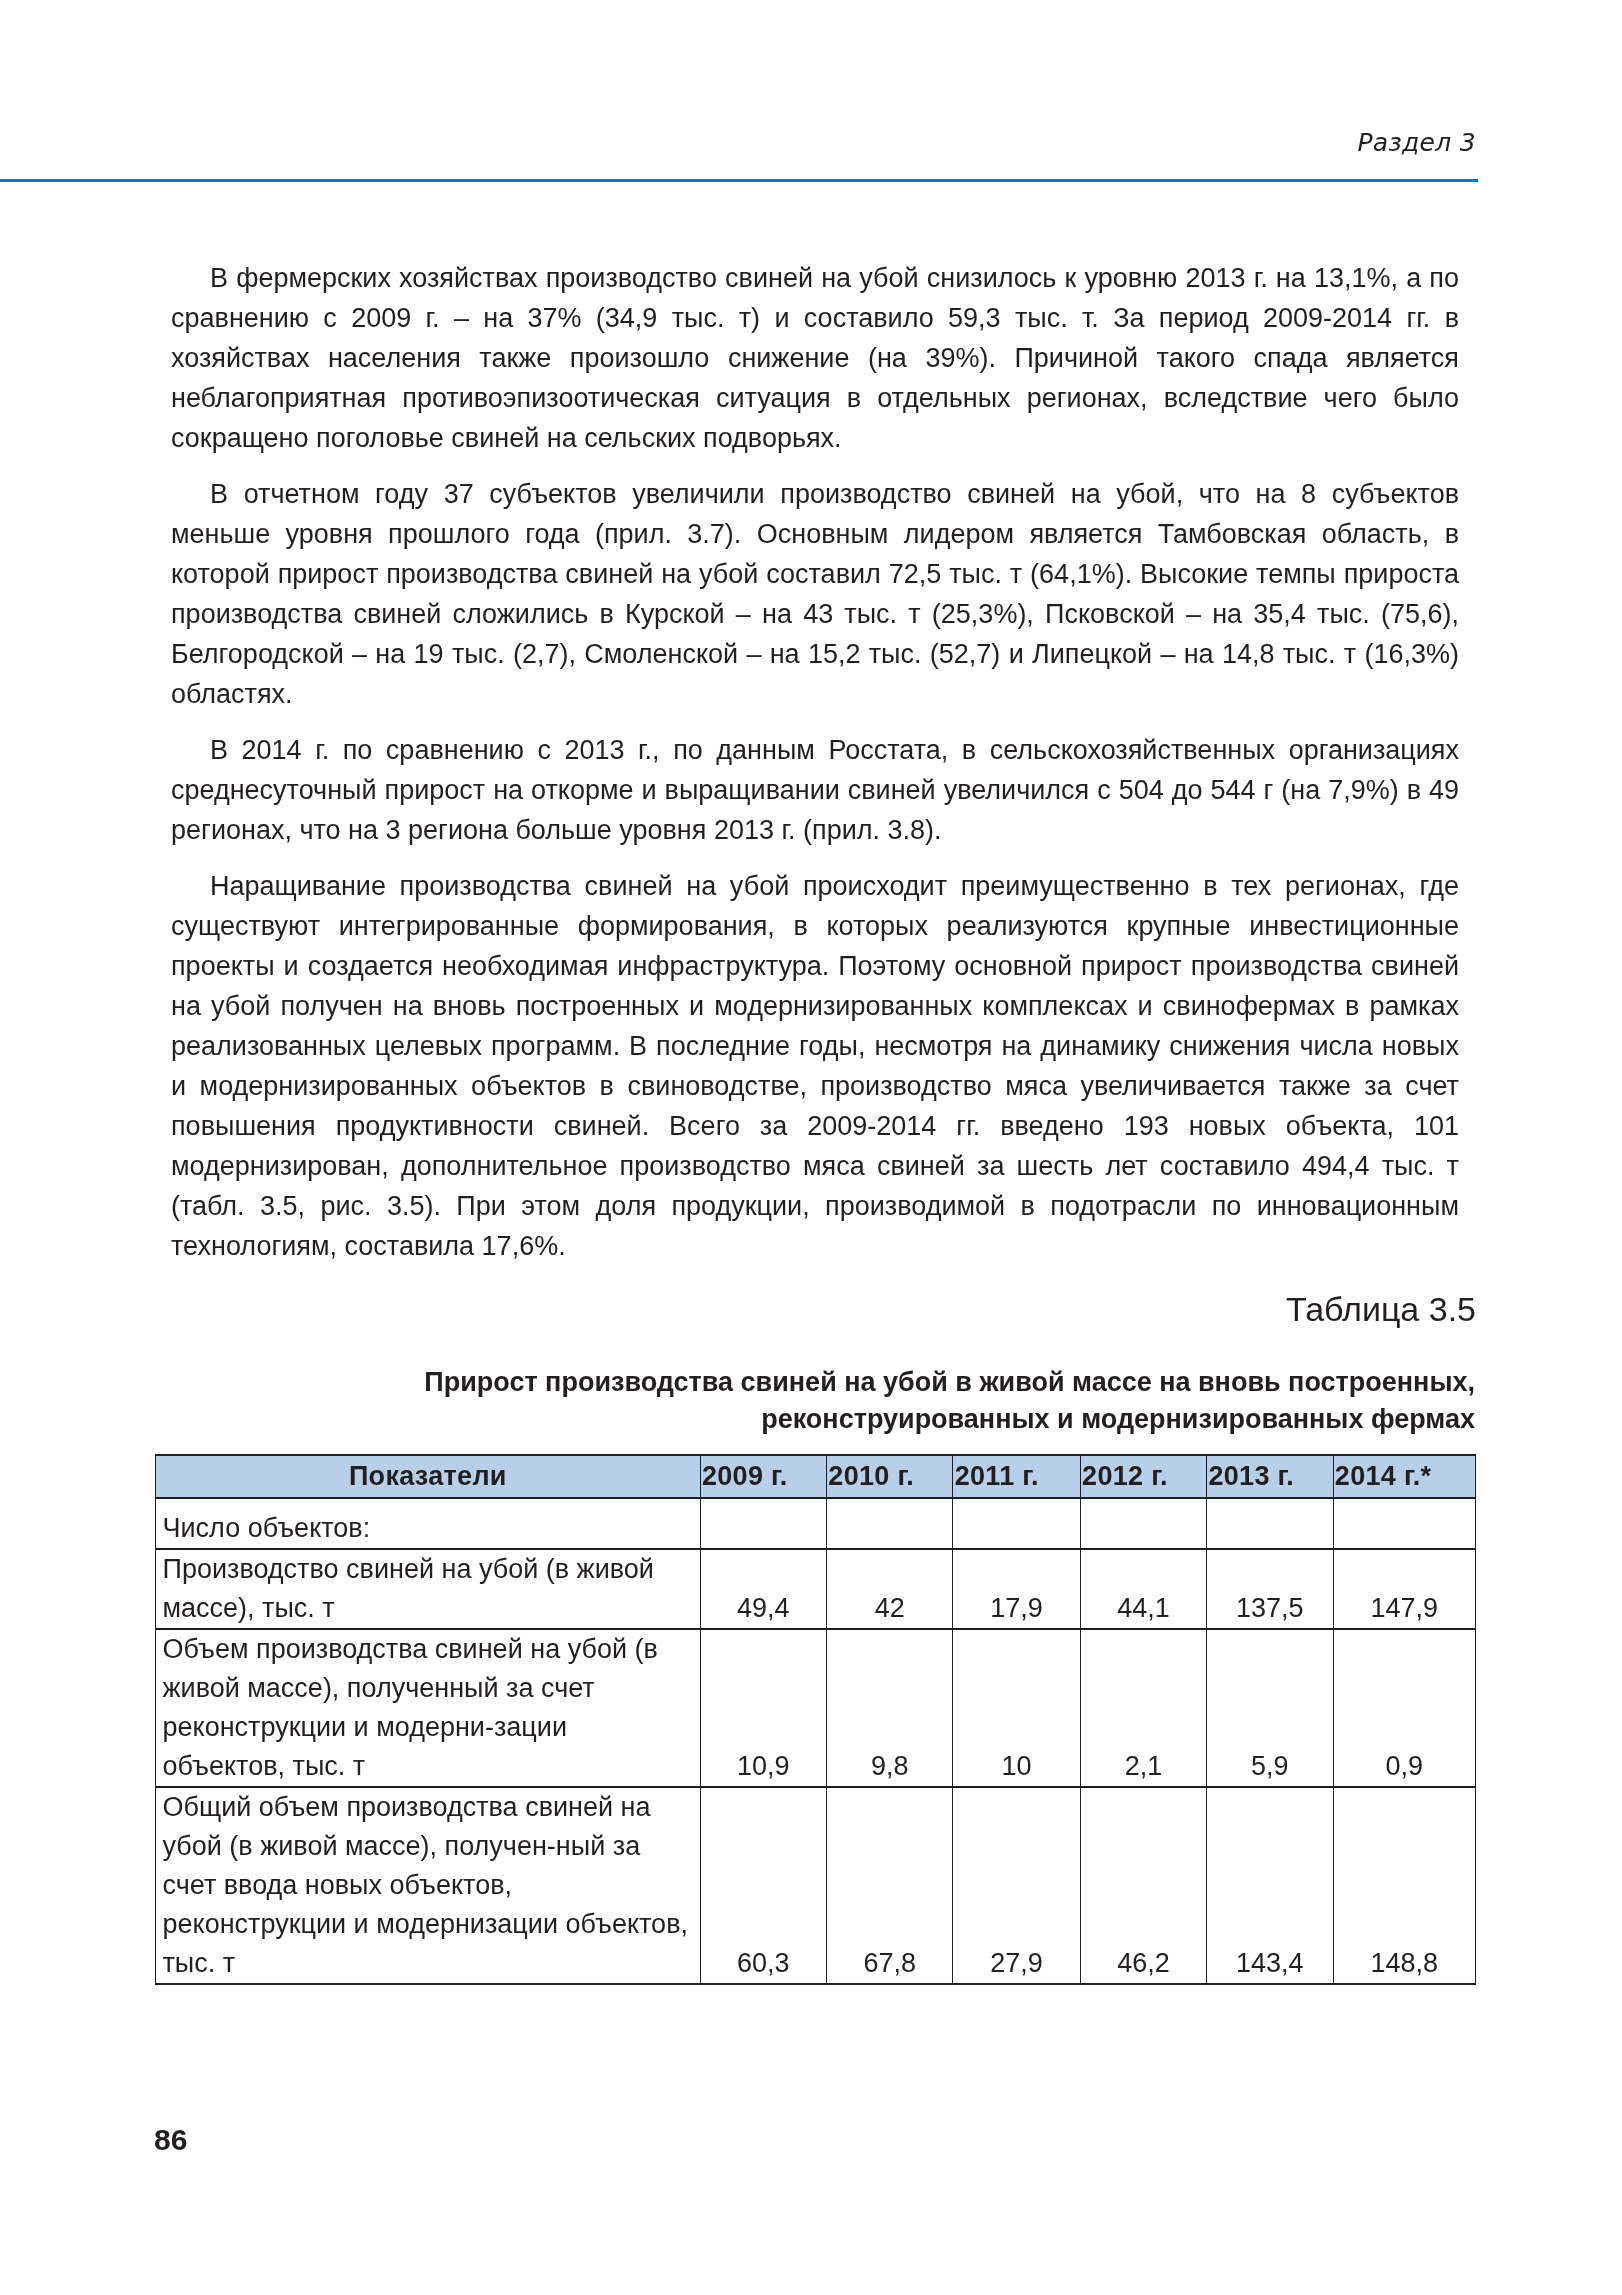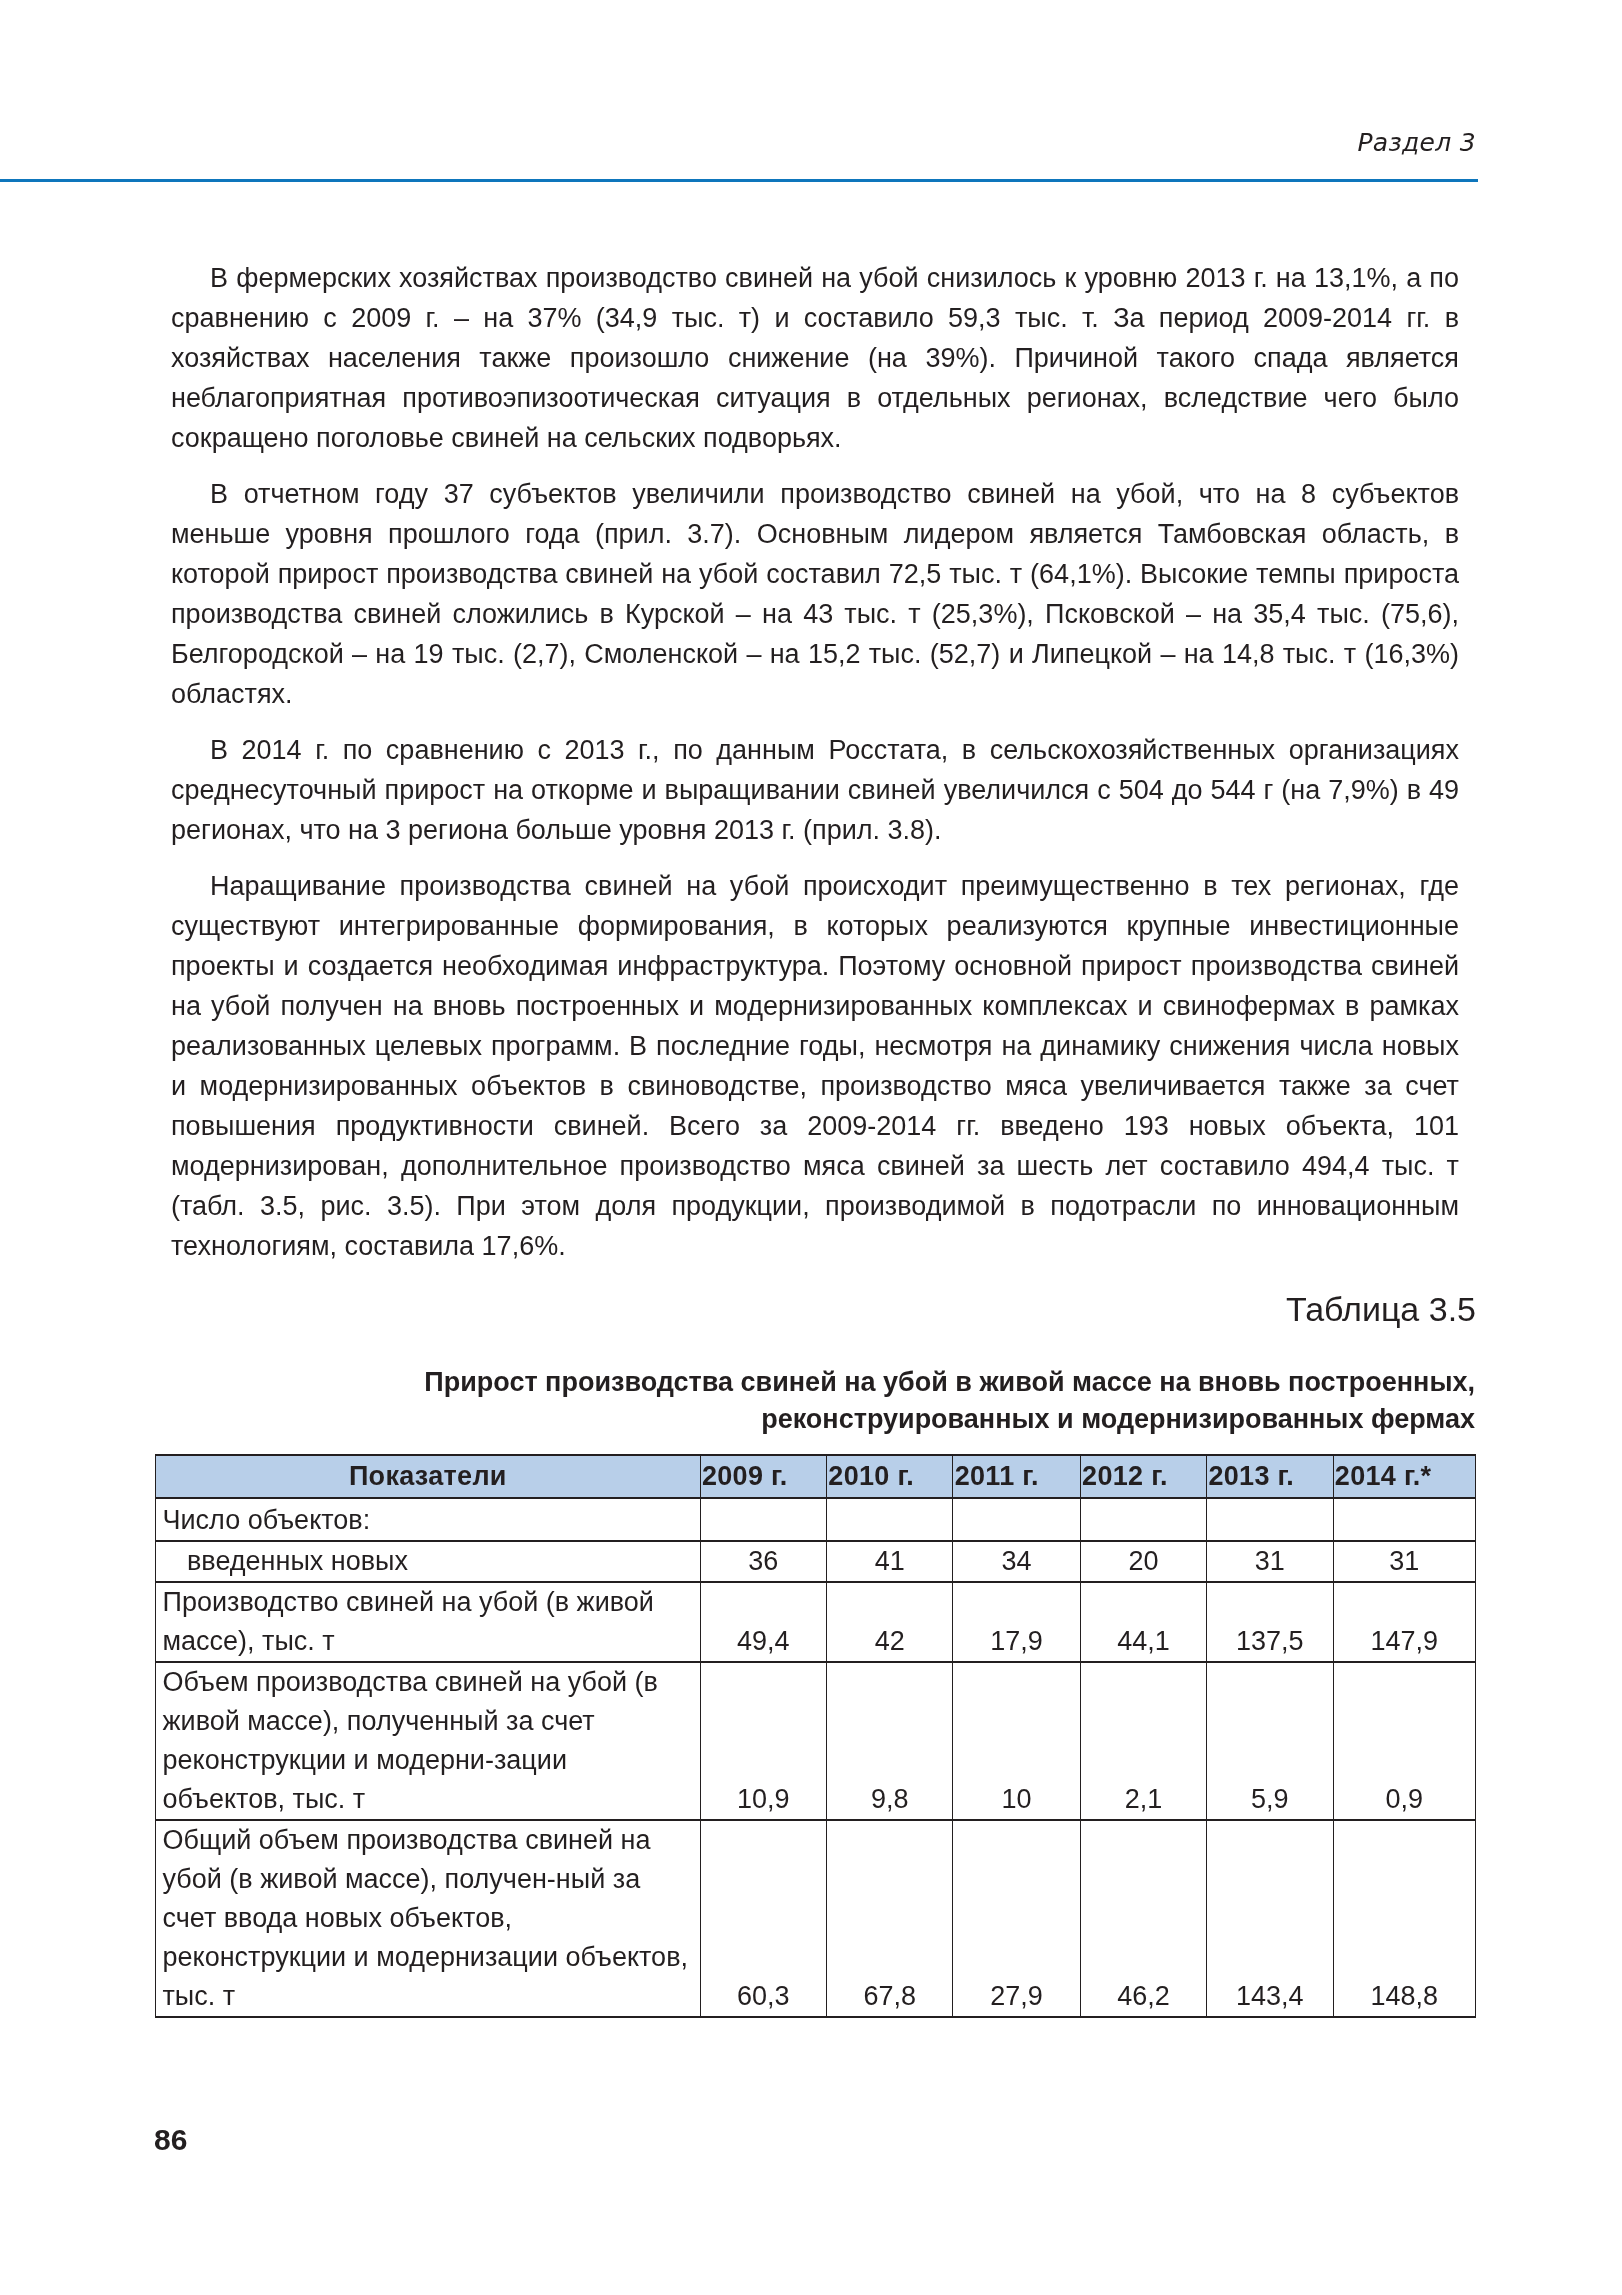--- a/index.html
+++ b/index.html
@@ -62,37 +62,28 @@
       <th class="label-col">Показатели</th>
       <th>2009 г.</th>
       <th>2010 г.</th>
       <th>2011 г.</th>
       <th>2012 г.</th>
       <th>2013 г.</th>
       <th>2014 г.*</th>
     </tr>
   </thead>
   <tbody>
-    <tr style="height:43px">
+    <tr style="height:51px">
       <td class="label">Число объектов:</td>
       <td class="num"></td>
       <td class="num"></td>
       <td class="num"></td>
       <td class="num"></td>
       <td class="num"></td>
       <td class="num"></td>
-    </tr>
-    <tr style="height:41px">
-      <td class="label indent">введенных новых</td>
-      <td class="num">36</td>
-      <td class="num">41</td>
-      <td class="num">34</td>
-      <td class="num">20</td>
-      <td class="num">31</td>
-      <td class="num">31</td>
     </tr>
     <tr style="height:79px">
       <td class="label">Производство свиней на убой (в живой массе), тыс. т</td>
       <td class="num">49,4</td>
       <td class="num">42</td>
       <td class="num">17,9</td>
       <td class="num">44,1</td>
       <td class="num">137,5</td>
       <td class="num">147,9</td>
     </tr>

